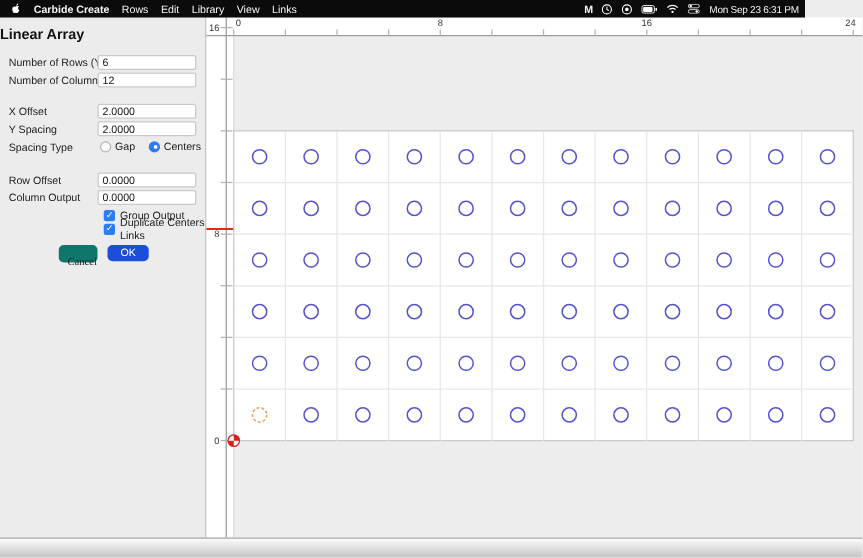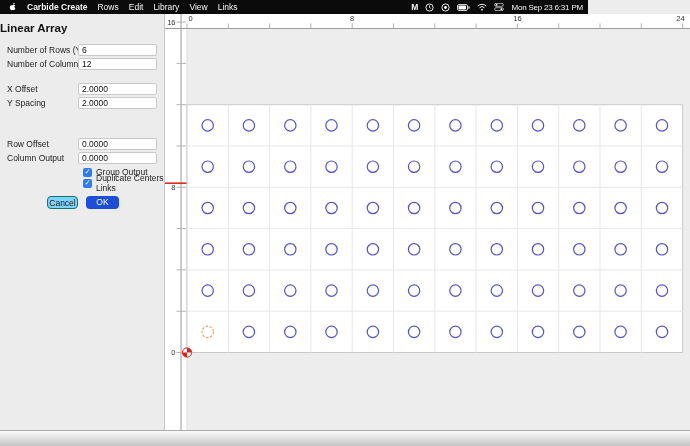--- a/index.html
+++ b/index.html
@@ -1,19 +1,19 @@
 <!DOCTYPE html>
 <html><head>
 <meta charset="utf-8">
 <style>
   html,body{margin:0;padding:0;}
   body{width:690px;height:446px;overflow:hidden;position:relative;background:#ededed;
        font-family:"Liberation Sans",sans-serif;-webkit-font-smoothing:antialiased;}
   
-  .menubar{position:absolute;left:0;top:0;width:588px;height:14px;background:#0b0b0b;
+  .menubar{position:absolute;left:0;top:0;width:644px;height:14px;background:#0b0b0b;
            color:#f4f4f4;display:flex;align-items:center;font-size:8.5px;z-index:30;}
   .menubar .apple{margin-left:9px;display:flex;align-items:center;}
   .menubar .appname{font-weight:bold;margin-left:10px;}
   .menubar .mitem{margin-left:10px;}
   .mb-right{margin-left:auto;display:flex;align-items:center;gap:7px;padding-right:5px;}
   .mb-right .badge{font-weight:bold;font-size:8.5px;}
   .mb-right .clocktext{font-size:8px;letter-spacing:-0.2px;white-space:nowrap;}
   .sicon{display:flex;align-items:center;}
   
   #cv{position:absolute;left:0;top:0;z-index:1;}
@@ -31,21 +31,21 @@
          border:1px solid #b5b5b5;border-radius:50%;background:#fdfdfd;}
   .radio.sel{background:#2a7cf7;border-color:#2a7cf7;}
   .radio.sel::after{content:'';position:absolute;left:2.5px;top:2.5px;width:3px;height:3px;
          border-radius:50%;background:#fff;}
   .rlabel{position:absolute;line-height:11px;}
   .cbrow{position:absolute;left:83px;height:10px;display:flex;align-items:center;gap:4px;}
   .cb{width:9px;height:9px;border-radius:2px;background:#2a7cf7;position:relative;flex:0 0 auto;}
   .cb::after{content:'\2713';position:absolute;left:1.5px;top:-0.5px;color:#fff;font-size:7.5px;}
   .btn{position:absolute;height:13px;border-radius:4px;font-size:8.5px;line-height:13px;
        text-align:center;box-sizing:border-box;cursor:default;}
-  .btn.cancel{left:47px;width:31px;background:#7dd3fc;border:1px solid #0f766e;color:#222;}
+  .btn.cancel{left:47px;width:31px;background:#7dd3fc;border:7px solid #0f766e;color:#222;font-family:Liberation Serif, serif;}
   .btn.ok{left:86px;width:33px;background:#1d4ed8;color:#fff;}
   
   .bottombar{position:absolute;left:0;top:430px;width:690px;height:16px;z-index:25;
              background:linear-gradient(#fbfbfb,#c4c4c4);border-top:1px solid #a9a9a9;
              box-sizing:border-box;}
 </style>
 </head>
 <body>
 
 <svg id="cv" width="690" height="446" viewBox="0 0 690 446">
@@ -253,20 +253,27 @@
   </div>
   <div class="frow" style="top:69px">
     <span class="flabel">X Offset</span>
     <input class="finput" value="2.0000" style="">
   </div>
   <div class="frow" style="top:83px">
     <span class="flabel">Y Spacing</span>
     <input class="finput" value="2.0000" style="">
   </div>
 
+  <div class="frow" style="top:97.5px">
+    <span class="flabel">Spacing Type</span>
+    <span class="radio" style="left:80px"></span>
+    <span class="rlabel" style="left:92px">Gap</span>
+    <span class="radio sel" style="left:119px"></span>
+    <span class="rlabel" style="left:131px">Centers</span>
+  </div>
 
   <div class="frow" style="top:123.5px">
     <span class="flabel">Row Offset</span>
     <input class="finput" value="0.0000" style="">
   </div>
   <div class="frow" style="top:137.5px">
     <span class="flabel">Column Output</span>
     <input class="finput" value="0.0000" style="">
   </div>
 

